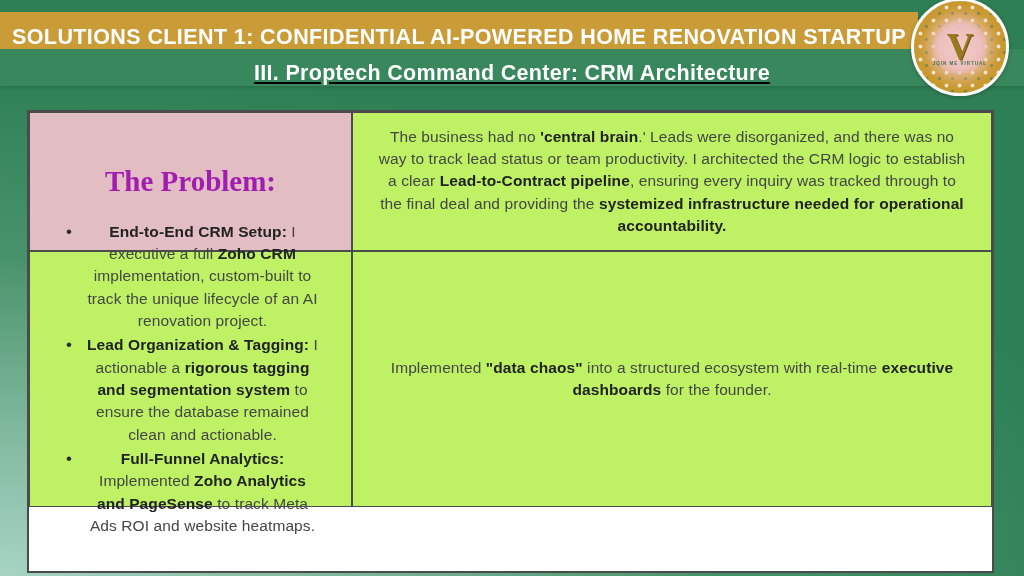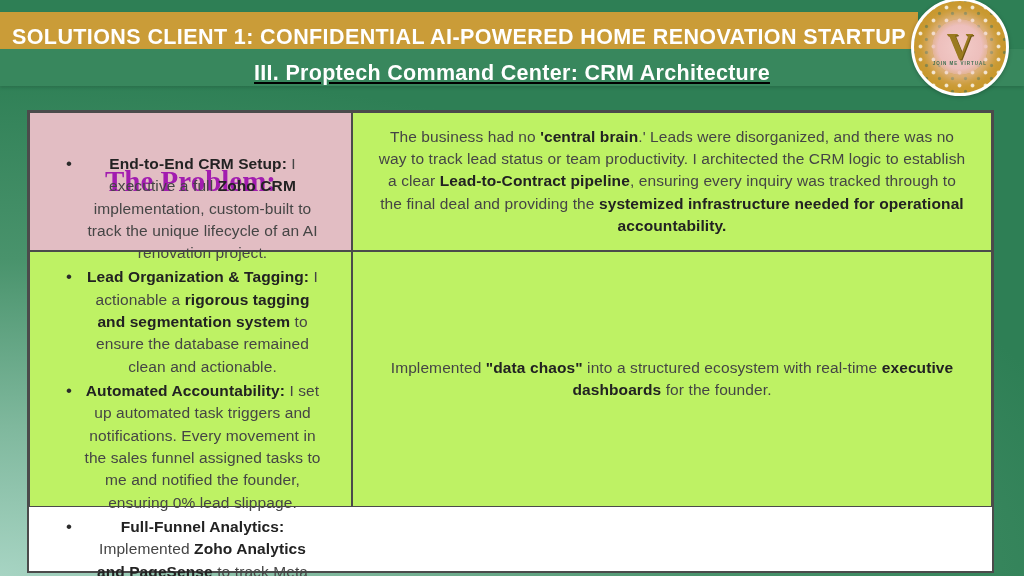--- a/index.html
+++ b/index.html
@@ -137,21 +137,20 @@
     <span>The Problem:</span>
   </div>
   <div class="cell content-cell">
     <p><span>The business had no </span><span class="bb">'central brain</span><span>.' Leads were disorganized, and there was no way to track lead status or team productivity. I architected the CRM logic to establish a clear </span><span class="bb">Lead-to-Contract pipeline</span><span>, ensuring every inquiry was tracked through to the final deal and providing the </span><span class="bb">systemized infrastructure needed for operational accountability.</span></p>
   </div>
 
   <div class="cell content-cell">
     <ul class="bullets">
         <li><span class="bb">End-to-End CRM Setup:</span><span> I executive a full </span><span class="bb">Zoho CRM</span><span> implementation, custom-built to track the unique lifecycle of an AI renovation project.</span></li>
         <li><span class="bb">Lead Organization &amp; Tagging:</span><span> I actionable a </span><span class="bb">rigorous tagging and segmentation system</span><span> to ensure the database remained clean and actionable.</span></li>
-        <li><span class="bb">Automated Accountability:</span><span> I set up automated task triggers and notifications. Every movement in the sales funnel assigned tasks to me and notified the founder, ensuring 0% lead slippage.</span></li>
         <li><span class="bb">Full-Funnel Analytics:</span><span> Implemented </span><span class="bb">Zoho Analytics and PageSense</span><span> to track Meta Ads ROI and website heatmaps.</span></li>
       </ul>
   </div>
 
   <div class="cell content-cell">
     <p><span>Implemented </span><span class="bb">"data chaos"</span><span> into a structured ecosystem with real-time </span><span class="bb">executive dashboards</span><span> for the founder.</span></p>
   </div>
 
 </div>
 

